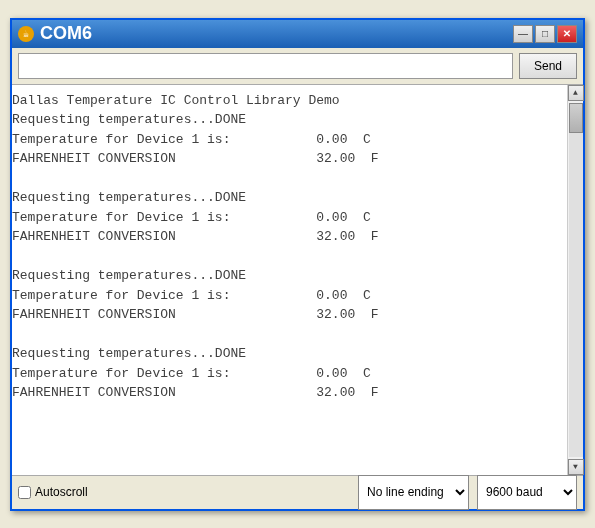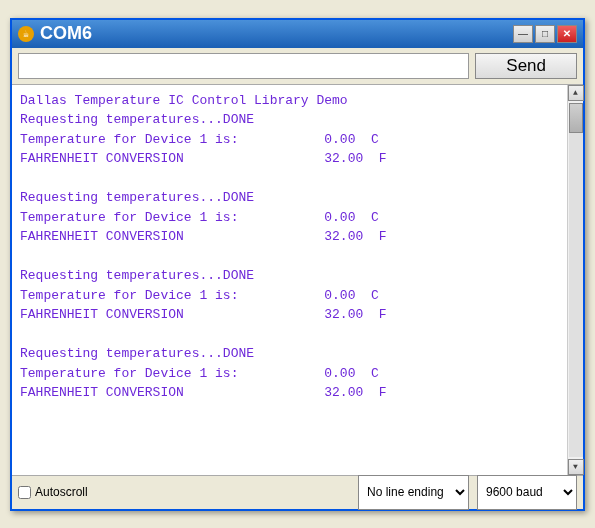--- a/index.html
+++ b/index.html
@@ -79,41 +79,41 @@
     .send-input {
       flex: 1;
       height: 26px;
       border: 1px solid #999;
       background: white;
       padding: 2px 4px;
       font-size: 12px;
     }
     .send-button {
       height: 26px;
-      padding: 0 30px;
+      padding: 0 14px;
       background: linear-gradient(to bottom, #f5f5f5, #dcdcdc);
       border: 1px solid #888;
       cursor: pointer;
       font-family: Arial, sans-serif;
-      font-size: 17px;
+      font-size: 12px;
     }
     .content-area {
       display: flex;
       background: white;
       height: 390px;
     }
     .console-output {
       flex: 1;
-      padding: 6px 8px;
+      padding: 6px 0;
       overflow-y: hidden;
       white-space: pre;
       font-family: 'Courier New', Courier, monospace;
       font-size: 13px;
       line-height: 1.5;
-      color: #6d28d9;
+      color: #404040;
     }
     .scrollbar {
       width: 16px;
       background: #f0f0f0;
       border-left: 1px solid #ccc;
       display: flex;
       flex-direction: column;
       align-items: center;
     }
     .scroll-arrow {

